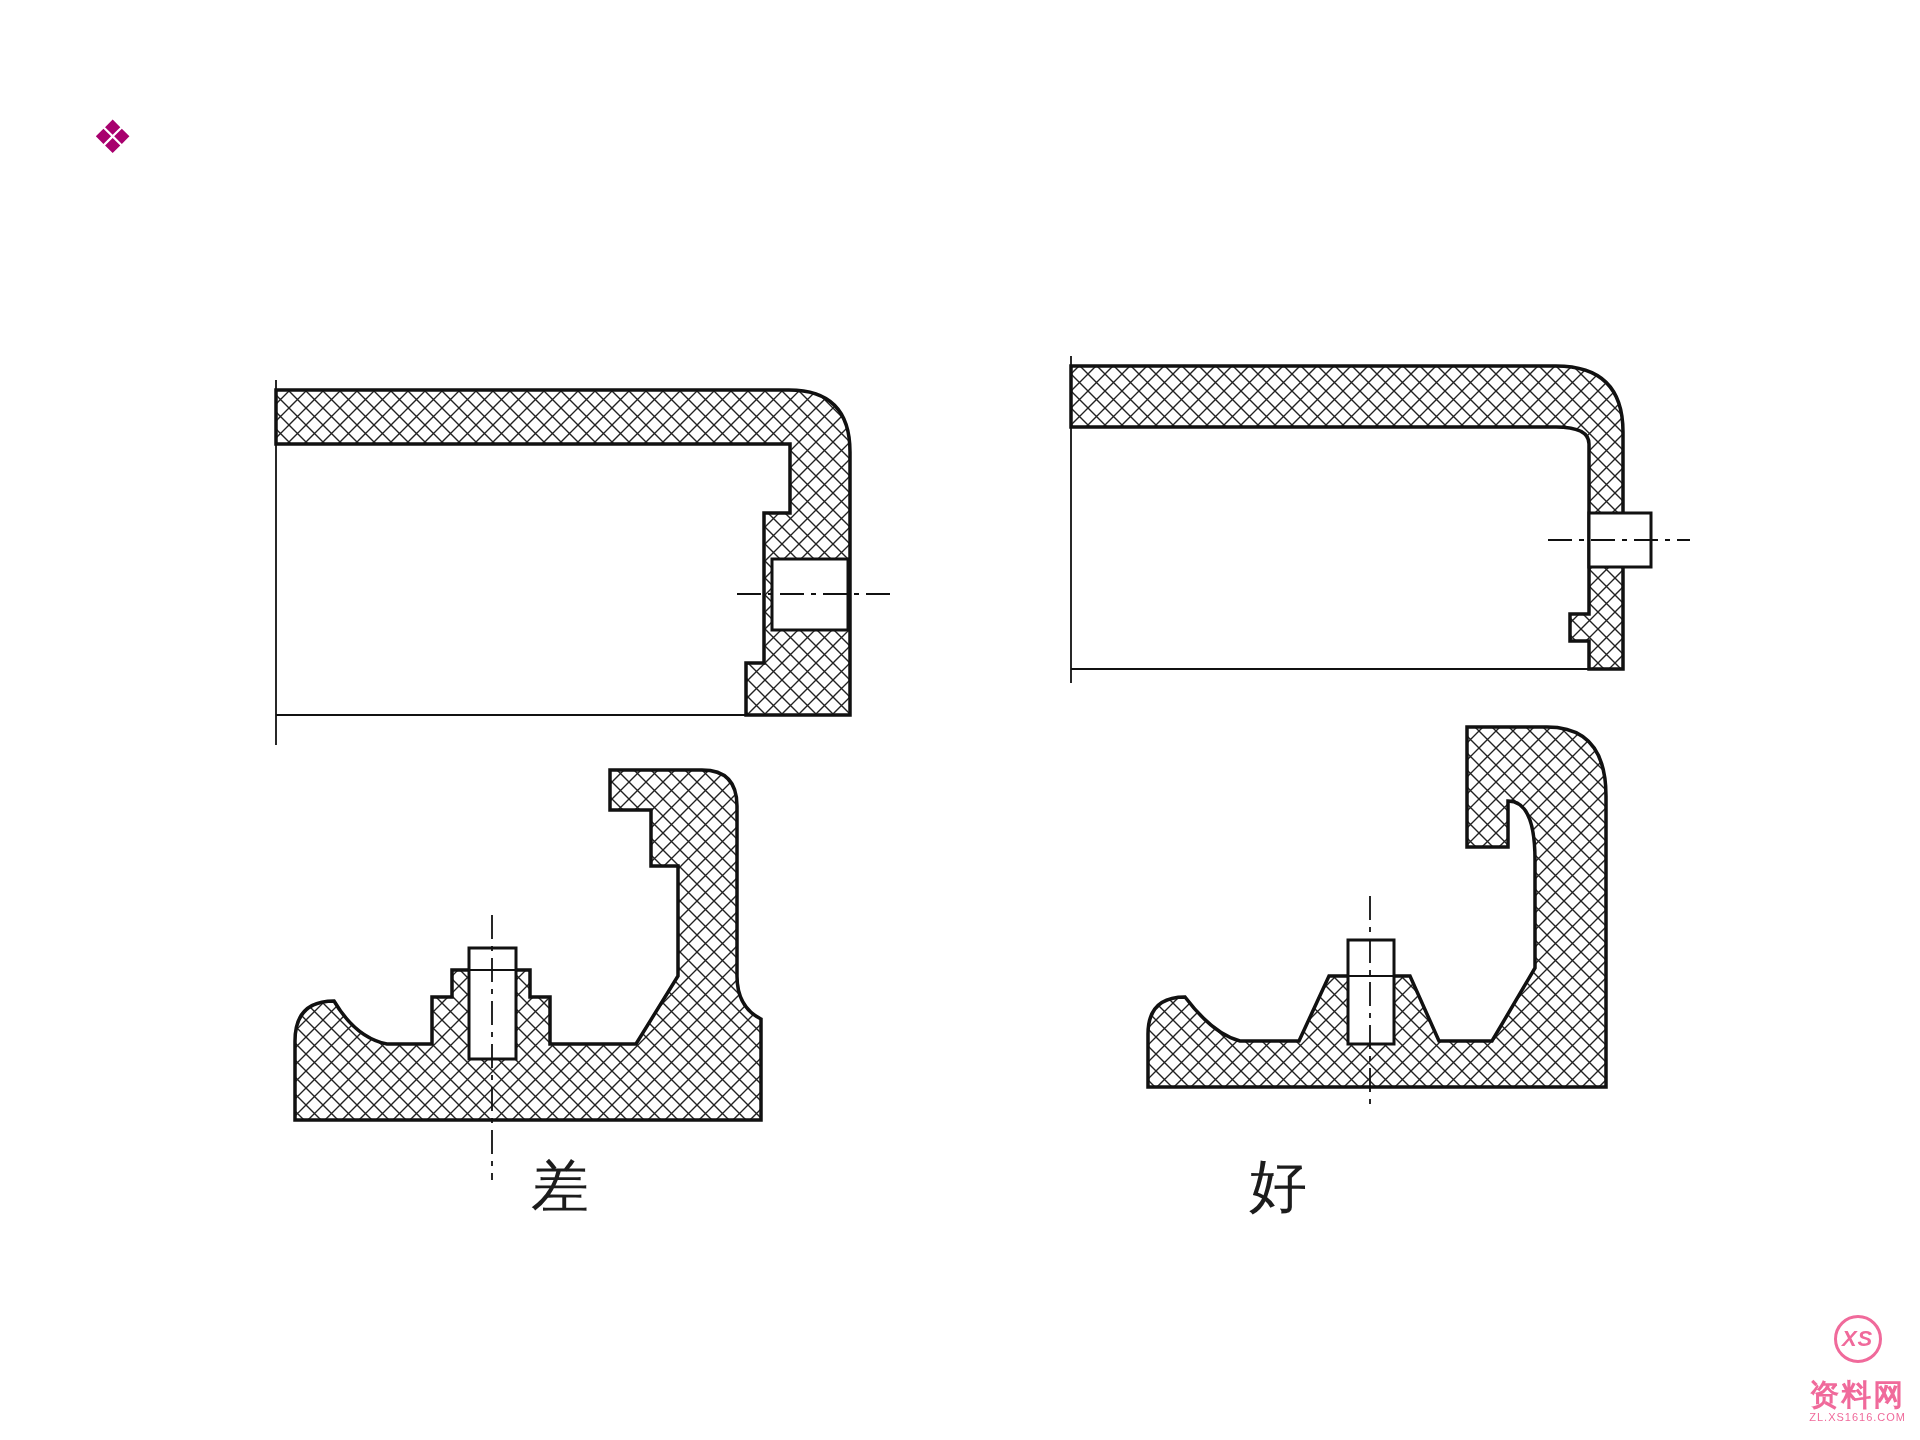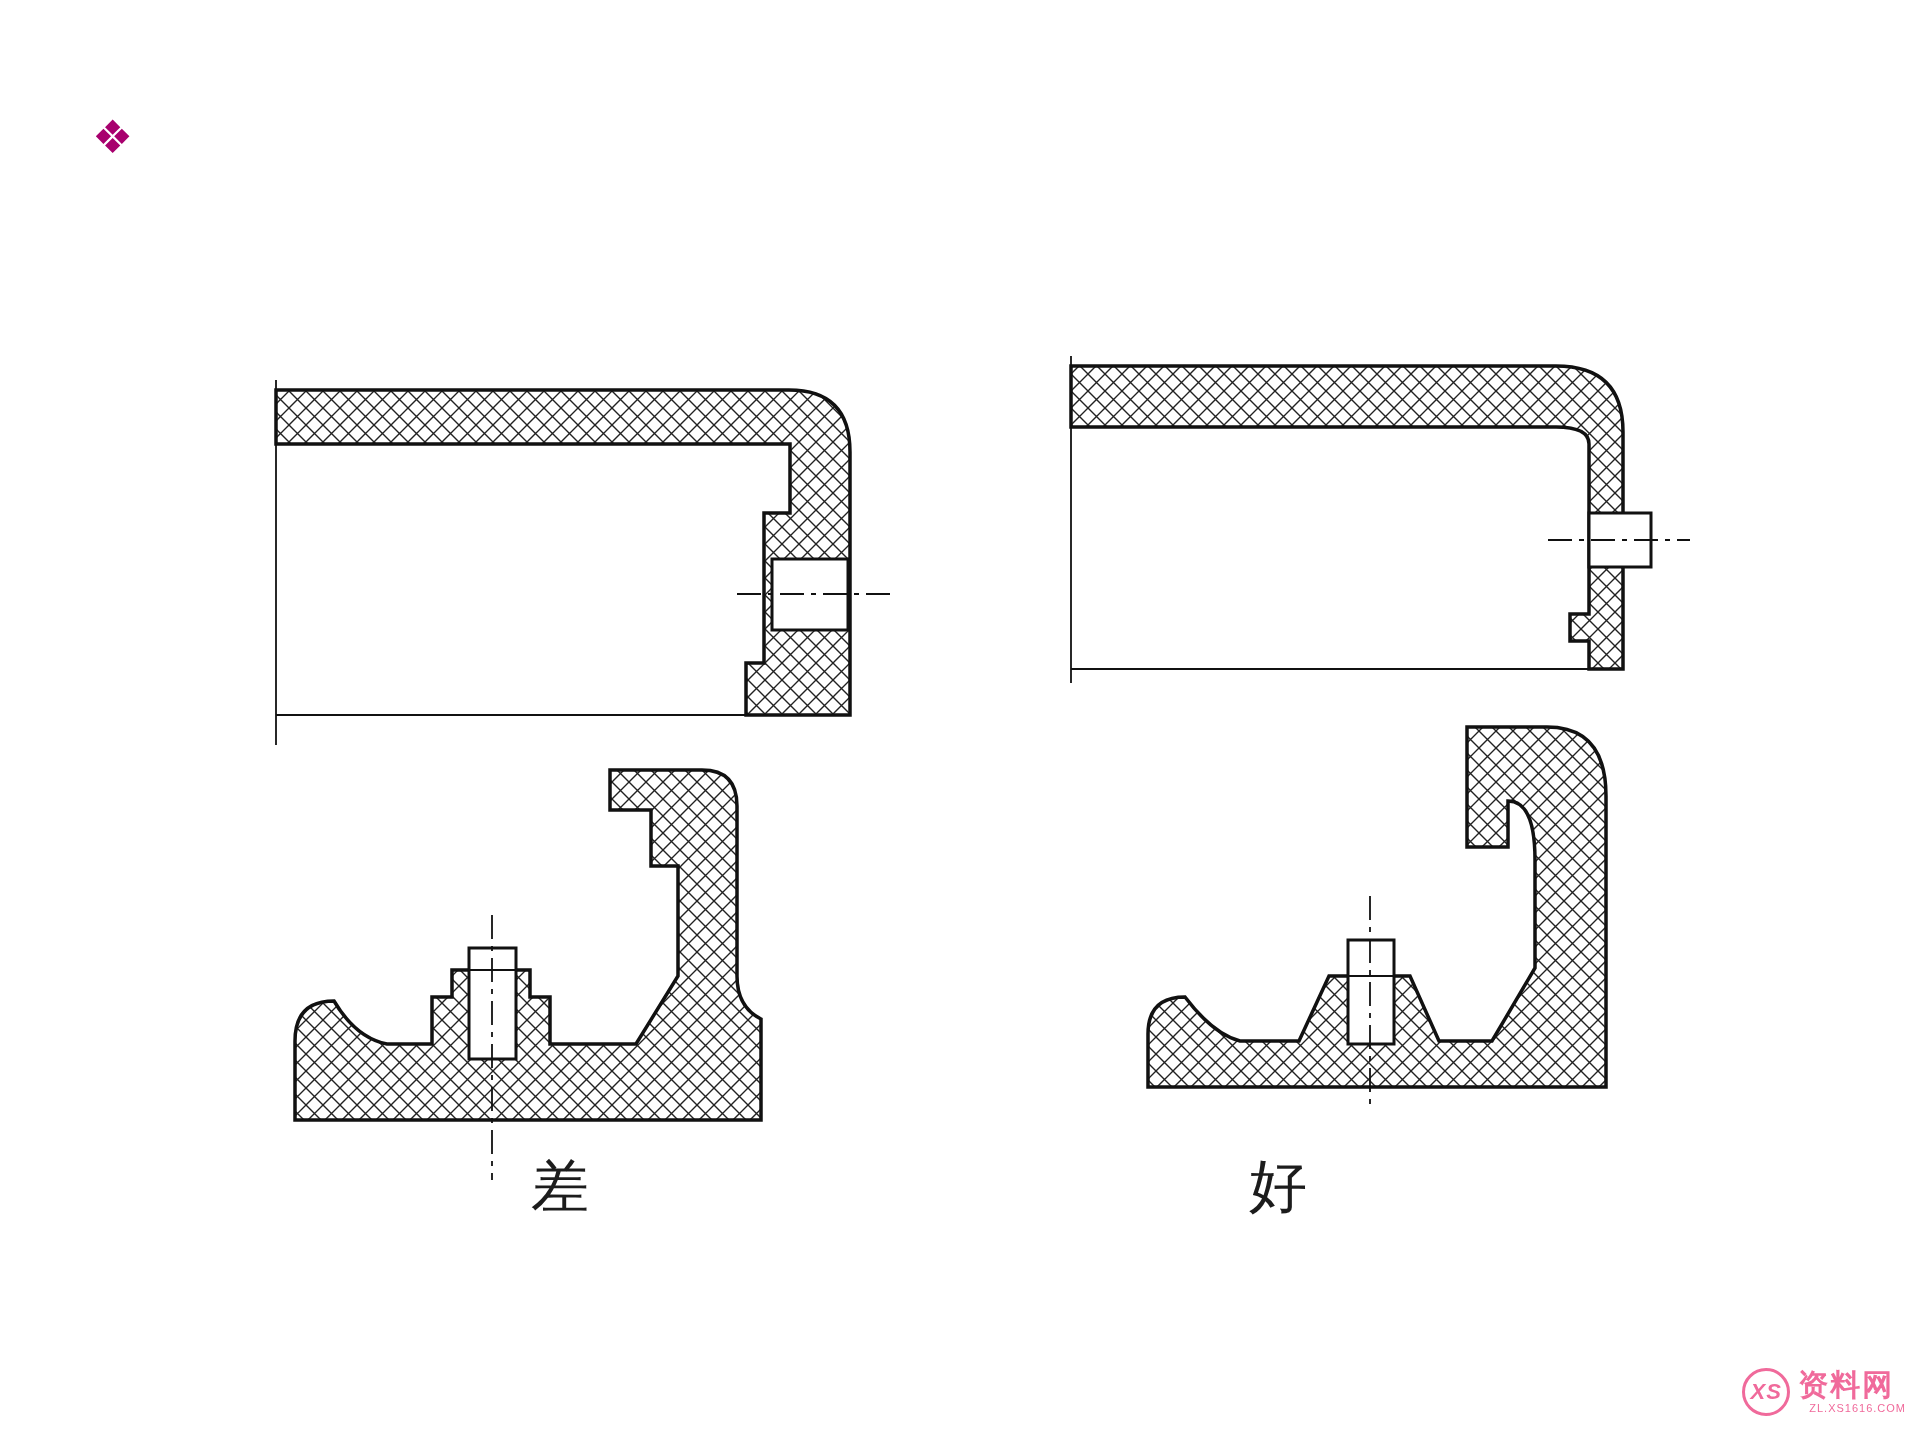--- a/index.html
+++ b/index.html
@@ -44,36 +44,37 @@
     width:120px;
     text-align:center;
     font-family:"Liberation Serif", serif;
     font-size:58px;
     color:var(--ink);
   }
   #label-bad{left:500px;top:1148px;}
   #label-good{left:1218px;top:1148px;}
   .watermark{
     position:absolute;
-    right:14px;bottom:24px;
-    display:flex;align-items:center;gap:8px;
+    right:14px;bottom:16px;
+    display:flex;align-items:center;gap:16px;
     color:var(--wm);
+    flex-direction:column;
   }
   .wm-logo{
     width:48px;height:48px;
     border:3px solid var(--wm);
     border-radius:50%;
     display:flex;align-items:center;justify-content:center;
     font-size:22px;font-weight:bold;font-style:italic;
     letter-spacing:1px;
     box-sizing:border-box;
   }
   .wm-text{display:flex;flex-direction:column;line-height:1.05;}
   .wm-site{font-size:30px;font-weight:bold;letter-spacing:2px;}
-  .wm-url{font-size:11px;letter-spacing:1px;margin-top:2px;margin-left:11px;}
+  .wm-url{font-size:11px;letter-spacing:1px;margin-top:2px;}
 </style>
 </head>
 <body>
 
 <div class="slide">
 
   <div class="title-row">
     <span class="bullet">❖</span>
   </div>
 

